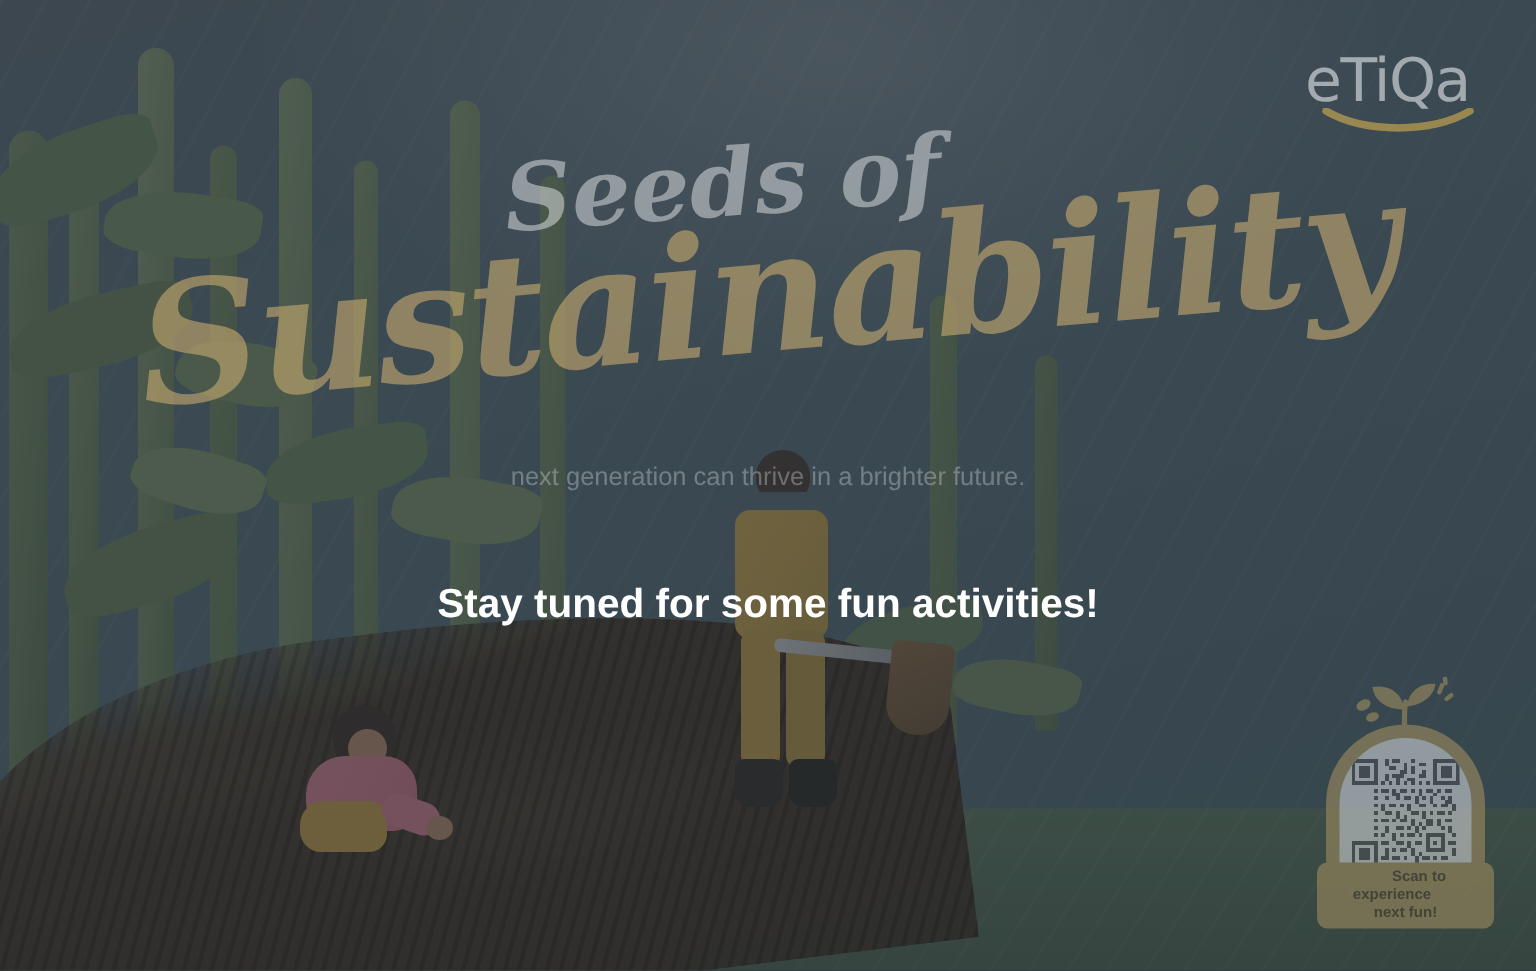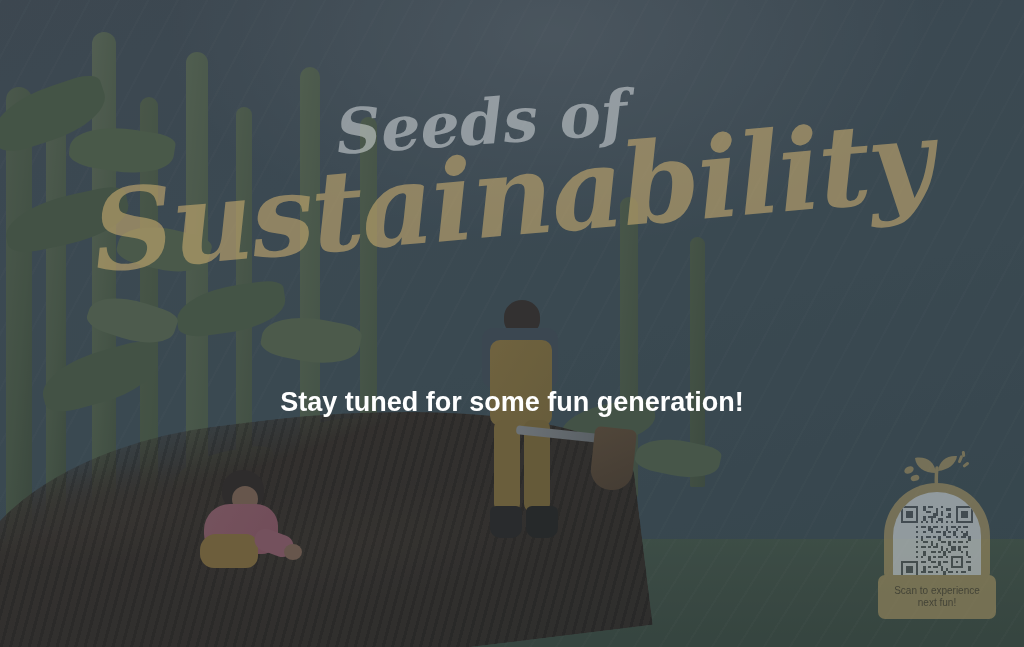--- a/index.html
+++ b/index.html
@@ -168,23 +168,23 @@
   }
   .badge-banner{
     position:absolute; left:0; bottom:0;
     width:118px; height:44px;
     background:#9b8a5e;
     border-radius:7px;
     display:flex; align-items:center; justify-content:center;
     text-align:center;
   }
   .badge-banner span{
-    font-size:10px; line-height:12px; font-weight:400;
+    font-size:10px; line-height:12px; font-weight:700;
     color:#4a4130;
-    padding:0 6px;
+    padding:0 18px;
   }
 </style>
 </head>
 <body>
 
 <div class="stage">
 
   <div class="art">
     <div class="sky"></div>
     <div class="sky-streaks"></div>
@@ -243,31 +243,38 @@
       <div style="position:absolute;left:56px;top:206px;width:32px;height:32px;background:#27241f;border-radius:6px 6px 10px 10px;"></div>
       <div style="position:absolute;left:46px;top:130px;width:92px;height:9px;background:linear-gradient(90deg,#cfd3d6,#9aa0a5);border-radius:4px;transform:rotate(6deg);"></div>
       <div style="position:absolute;left:122px;top:128px;width:42px;height:62px;background:linear-gradient(150deg,#8c6a46,#6e5236);border-radius:6px 6px 20px 20px;transform:rotate(6deg);"></div>
     </div>
   </div>
 
   <div class="scrim"></div>
 
   <div class="content">
 
+    <div class="logo">
+      <div class="logo-word">eTiQa</div>
+      <svg width="124" height="16" viewBox="0 0 124 16" style="display:block;margin-top:-2px;">
+        <path d="M14 2 C 40 17, 84 17, 110 2" stroke="#C9A84E" stroke-width="5" fill="none" stroke-linecap="round"></path>
+      </svg>
+    </div>
 
     <div class="script-wrap">
       <div class="script-seeds">Seeds of</div>
       <div class="script-sus">Sustainability</div>
     </div>
 
     <div class="para">
-    </div>
-
-
-    <div class="subtitle">Stay tuned for some fun generation!</div>
+      <div>next generation can thrive in a brighter future.</div>
+    </div>
+
+
+    <div class="subtitle">Stay tuned for some fun activities!</div>
 
     <div class="badge">
       <svg class="badge-sprout" viewBox="0 0 70 46">
         <path d="M35 44 C34 32, 34 24, 35 17" stroke="#9b8a5e" stroke-width="3.5" fill="none" stroke-linecap="round"></path>
         <path d="M34 22 C22 22, 14 16, 13 7 C24 5, 33 11, 34 22 Z" fill="#9b8a5e"></path>
         <path d="M36 20 C46 19, 54 13, 55 5 C45 4, 37 10, 36 20 Z" fill="#9b8a5e"></path>
         <ellipse cx="7" cy="19" rx="5" ry="3.4" fill="#9b8a5e" transform="rotate(-28 7 19)"></ellipse>
         <ellipse cx="13" cy="27" rx="4.4" ry="3" fill="#9b8a5e" transform="rotate(-18 13 27)"></ellipse>
         <rect x="57" y="4" width="3" height="8" rx="1.5" fill="#9b8a5e" transform="rotate(22 58 8)"></rect>
         <rect x="63" y="10" width="3" height="7" rx="1.5" fill="#9b8a5e" transform="rotate(52 64 13)"></rect>

